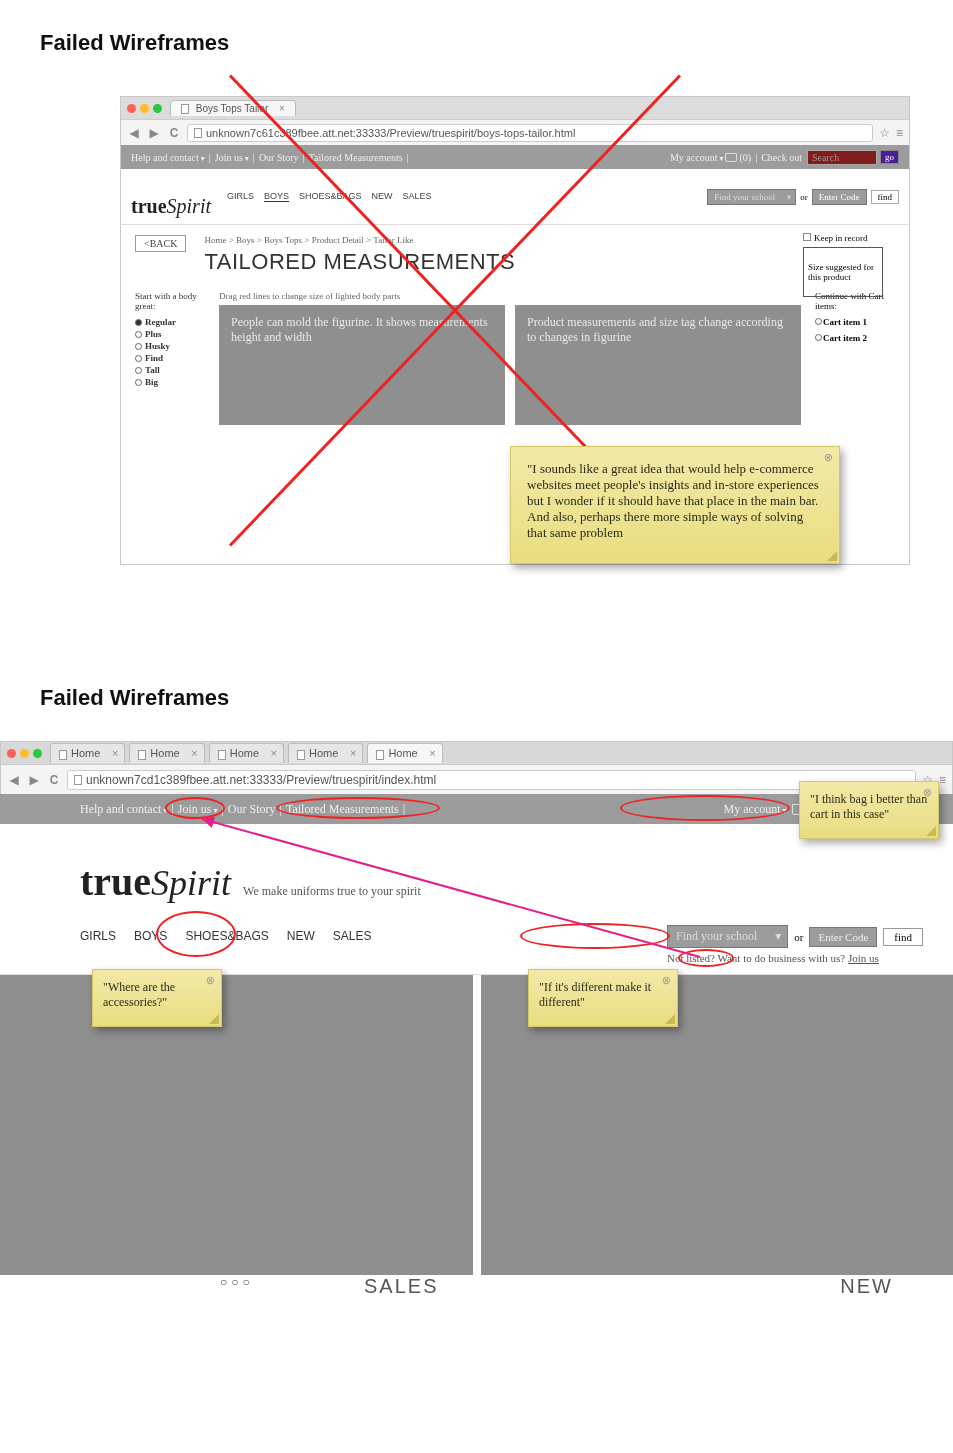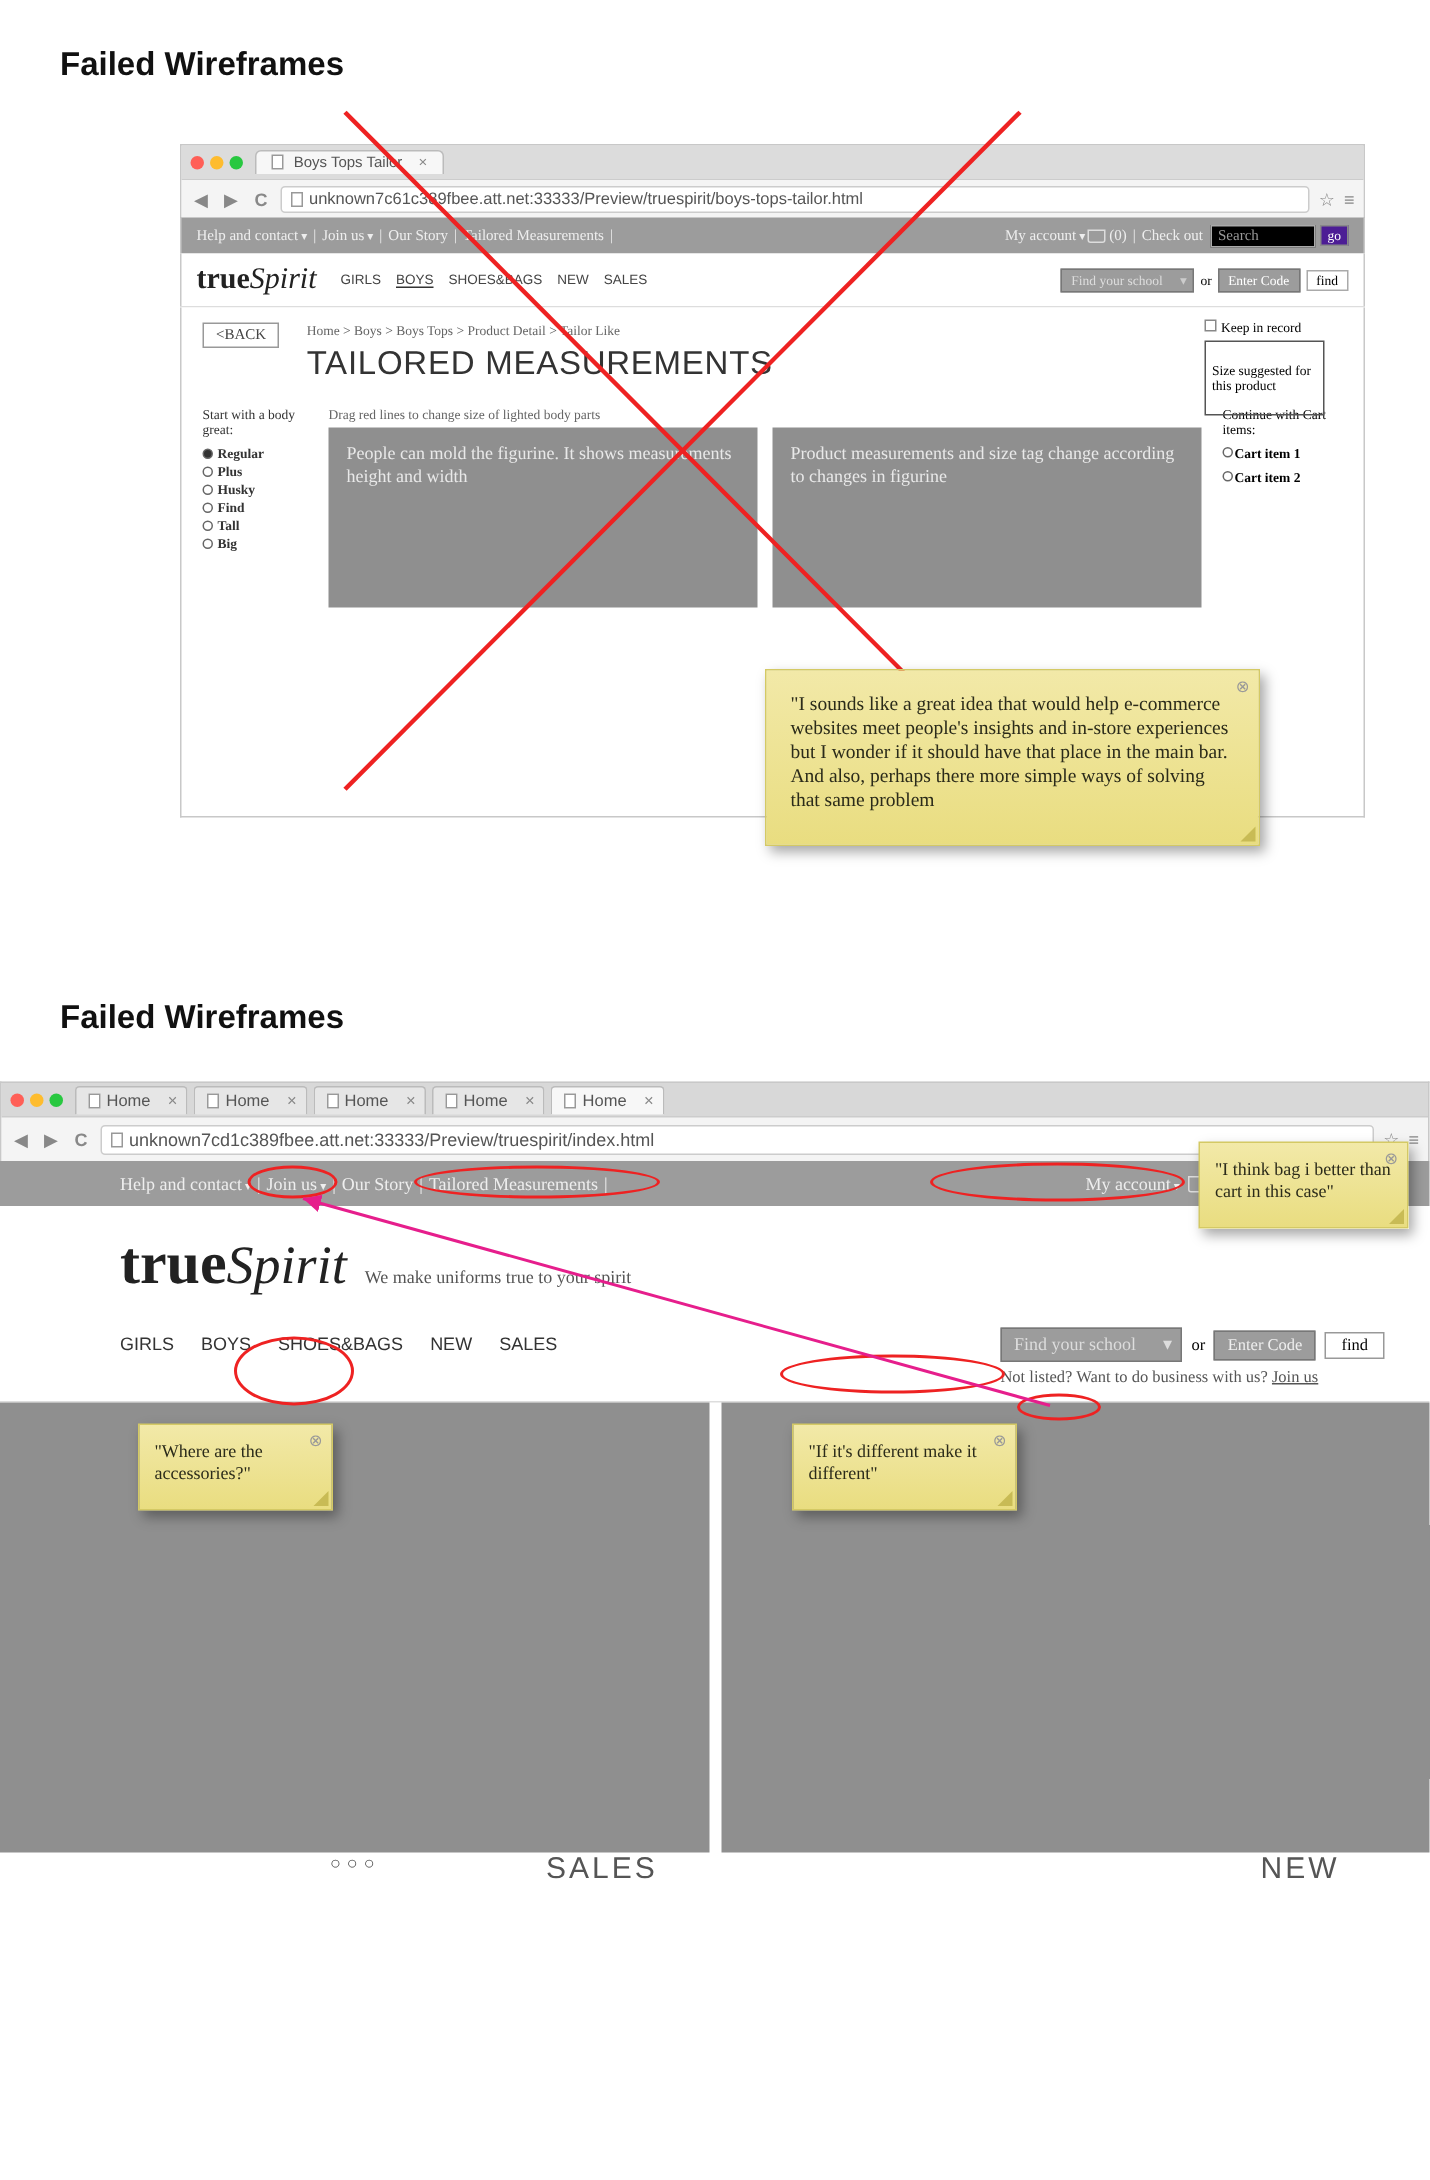--- a/index.html
+++ b/index.html
@@ -27,26 +27,26 @@
   .addrbar { flex: 1; background: #fff; border: 1px solid #ccc; border-radius: 3px; font-size: 11px; color: #555; padding: 2px 6px; display:flex; align-items:center; gap:4px; }
   .addrbar .doc-icon { display:inline-block; width:8px; height:10px; border:1px solid #999; background:#fff; }
   .chrome .right-icons { display:flex; gap:6px; color:#888; font-size:12px; }
 
   
   .greybar { background: #9c9c9c; color: #eee; height: 24px; display: flex; align-items: center; font-family: Georgia, serif; font-size: 10px; padding: 0 10px; border:1px solid #c8c8c8; border-top:none; border-bottom:none; }
   .greybar .sep { margin: 0 4px; }
   .greybar .mid { flex: 1; }
   .greybar .dd::after { content: " ▾"; font-size: 8px; }
   .greybar .cart-ico { display:inline-block; width:12px; height:9px; border:1px solid #ddd; border-radius:0 0 2px 2px; margin:0 2px; position:relative; }
-  .greybar .srch { background:#000000; color:#999; font-size:10px; padding:1px 4px; width:70px; border:1px solid #aaa; }
+  .greybar .srch { background:#7f1d1d; color:#999; font-size:10px; padding:1px 4px; width:70px; border:1px solid #aaa; }
   .greybar .go { background:#4c1d95; color:#fff; font-size:9px; padding:1px 4px; border:1px solid #888; margin-left:3px; }
 
   
   .logorow { display:flex; align-items:center; padding: 6px 10px; border:1px solid #c8c8c8; border-top:none; border-bottom:none; background:#fff; }
-  .logo { font-family: Georgia, serif; font-size: 22px; font-weight: bold; color:#222; }
+  .logo { font-family: Georgia, serif; font-size: 22px; font-weight: bold; color:#222;margin-top:20px; }
   .logo .script { font-style: italic; font-weight: normal; font-size: 20px; font-family: "Brush Script MT","Segoe Script",cursive; }
   .s1 .logo { font-size: 20px; }
   .navlinks-sm { display:flex; gap:10px; font-size:9px; color:#444; margin-left:16px; }
   .navlinks-sm .active { border-bottom:1px solid #333; }
   .logorow .spacer { flex:1; }
   .schoolbox-sm { display:flex; align-items:center; gap:4px; font-family: Georgia, serif; font-size:9px; }
   .schoolbox-sm .sel { background:#9c9c9c; color:#ddd; padding:2px 20px 2px 6px; border:1px solid #777; position:relative; }
   .schoolbox-sm .sel::after { content:"▾"; position:absolute; right:4px; color:#ccc; }
   .schoolbox-sm .ec { background:#9c9c9c; color:#fff; padding:2px 6px; border:1px solid #777; }
   .schoolbox-sm .find { border:1px solid #aaa; padding:1px 6px; background:#fff; }

